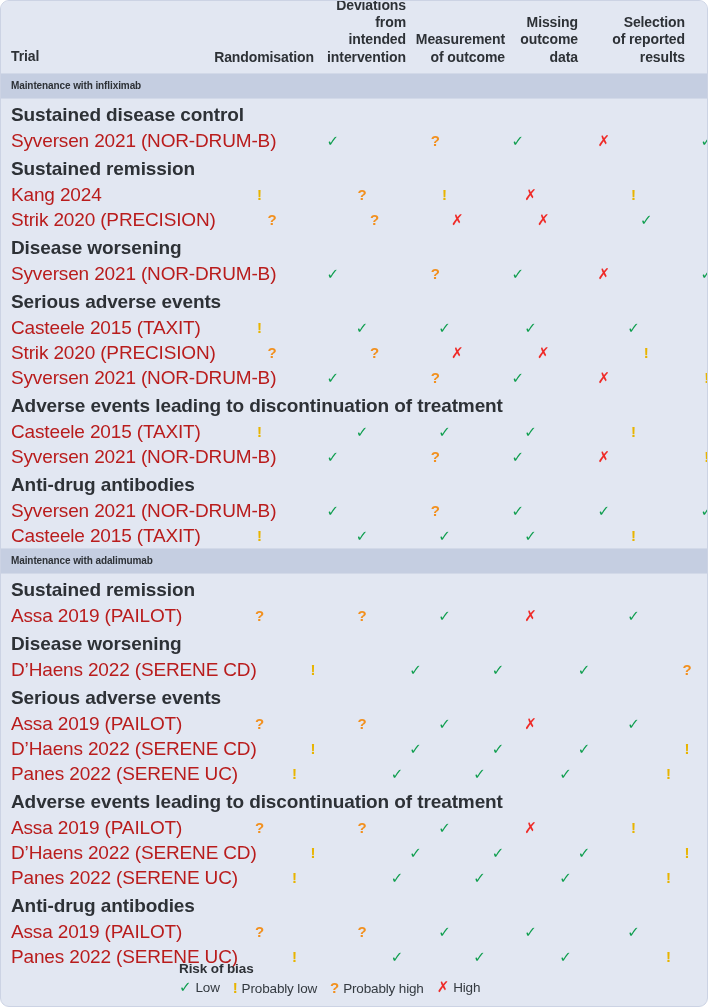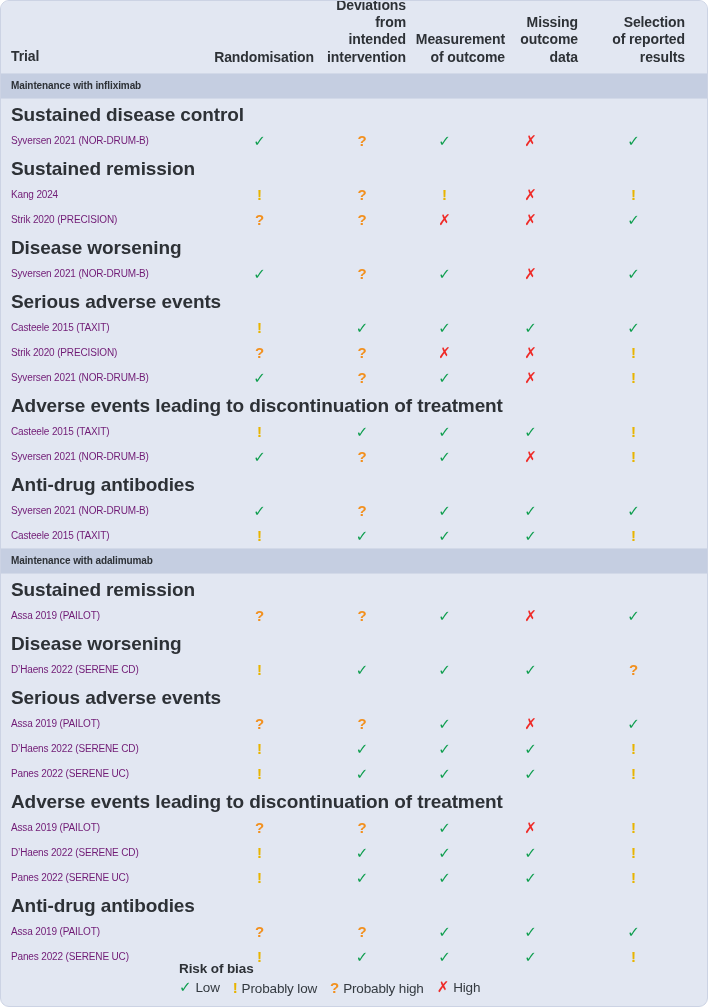--- a/index.html
+++ b/index.html
@@ -76,22 +76,22 @@
 
   
   .row {
     display: flex;
     align-items: center;
     padding: 0 10px;
     height: 25px;
   }
   .cell-trial {
     flex: 0 0 192px;
-    font-size: 10px;
-    color: #701a75;
+    font-size: 19px;
+    color: #b91c1c;
     white-space: nowrap;
     letter-spacing: -0.15px;
   }
   .cell-j {
     text-align: center;
     font-size: 14px;
     font-weight: 700;
     line-height: 1;
   }
   .c1 { flex: 0 0 113px; }

